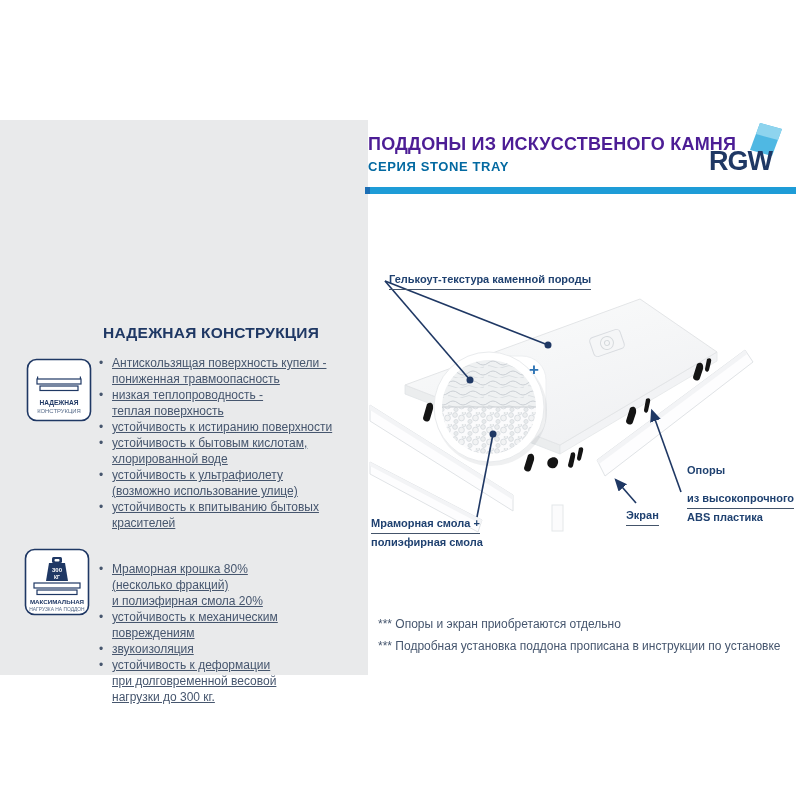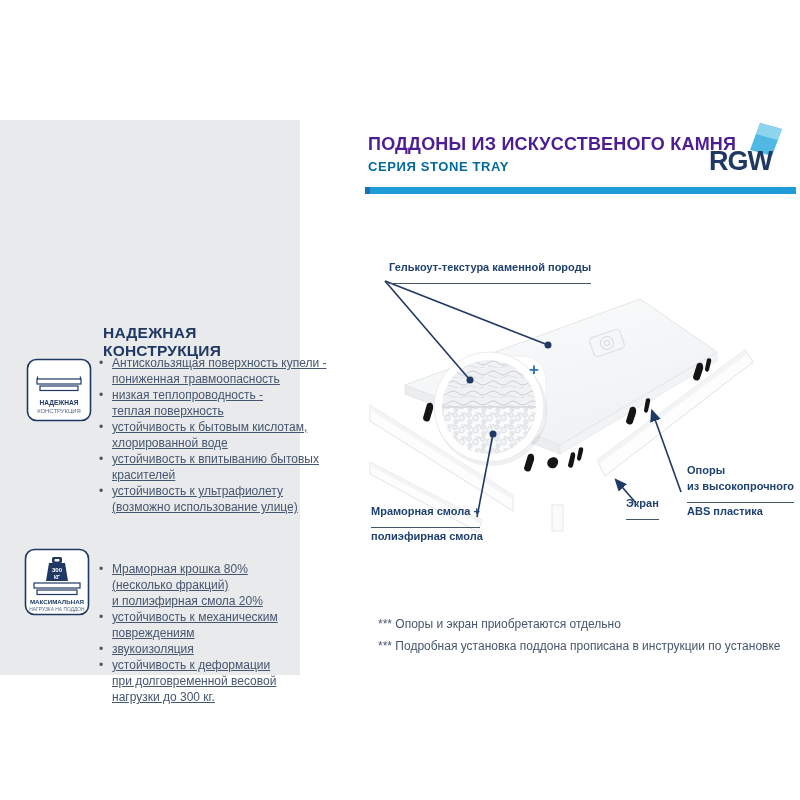--- a/index.html
+++ b/index.html
@@ -2,21 +2,21 @@
 <html><head>
 <meta charset="utf-8">
 <style>
   html,body{margin:0;padding:0;}
   body{
     width:800px;height:800px;position:relative;background:#ffffff;
     font-family:"Liberation Sans",sans-serif;color:#46566e;overflow:hidden;
   }
   
   .left-panel{
-    position:absolute;left:0;top:120px;width:300px;height:555px;
+    position:absolute;left:0;top:120px;width:368px;height:555px;
     background:#e9eaeb;
   }
   .left-heading{
     position:absolute;left:103px;top:204px;
     font-size:15.5px;font-weight:bold;color:#1f3864;letter-spacing:.2px;
   }
   .feature-list{
     position:absolute;list-style:none;margin:0;padding:0 0 0 14px;width:240px;
     font-size:12px;line-height:16px;color:#46566e;
   }
@@ -45,21 +45,21 @@
   }
   .rule-cap{
     position:absolute;left:365px;top:187px;width:5px;height:7px;background:#1b6fb5;
   }
   .logo{position:absolute;left:708px;top:122px;width:80px;height:56px;}
   
   .diagram{position:absolute;left:368px;top:268px;width:432px;height:335px;}
   .callout{
     position:absolute;font-size:11px;font-weight:bold;color:#1f4170;line-height:16px;
   }
-  .callout .u{border-bottom:1.5px solid #44546a;padding-bottom:8px;display:inline-block;}
+  .callout .u{border-bottom:1.5px solid #44546a;padding-bottom:2px;display:inline-block;margin-top:12px;}
   .callout-gelcoat{left:389px;top:259px;}
   .callout-marble{left:371px;top:503px;}
   .callout-screen{left:626px;top:495px;}
   .callout-supports{left:687px;top:462px;}
   .footnote{
     position:absolute;left:378px;font-size:12px;color:#46566e;
   }
   .footnote.f1{top:617px;}
   .footnote.f2{top:639px;}
 </style>
@@ -94,26 +94,27 @@
       <text x="33" y="56" text-anchor="middle" font-size="6.2" font-weight="bold" fill="#1f3864">МАКСИМАЛЬНАЯ</text>
       <text x="33" y="63" text-anchor="middle" font-size="4.9" fill="#566b8a">НАГРУЗКА НА ПОДДОН</text>
     </svg>
   </div>
 
   <ul class="feature-list one">
     <li>Антискользящая поверхность купели -
 пониженная травмоопасность</li>
     <li>низкая теплопроводность -
 теплая поверхность</li>
+    <li>устойчивость к истиранию поверхности</li>
     <li>устойчивость к бытовым кислотам,
 хлорированной воде</li>
+    <li>устойчивость к ультрафиолету
+(возможно использование улице)</li>
     <li>устойчивость к впитыванию бытовых
 красителей</li>
-    <li>устойчивость к ультрафиолету
-(возможно использование улице)</li>
   </ul>
 
   <ul class="feature-list two">
     <li>Мраморная крошка 80%
 (несколько фракций)
 и полиэфирная смола 20%</li>
     <li>устойчивость к механическим
 повреждениям</li>
     <li>звукоизоляция</li>
     <li>устойчивость к деформации

